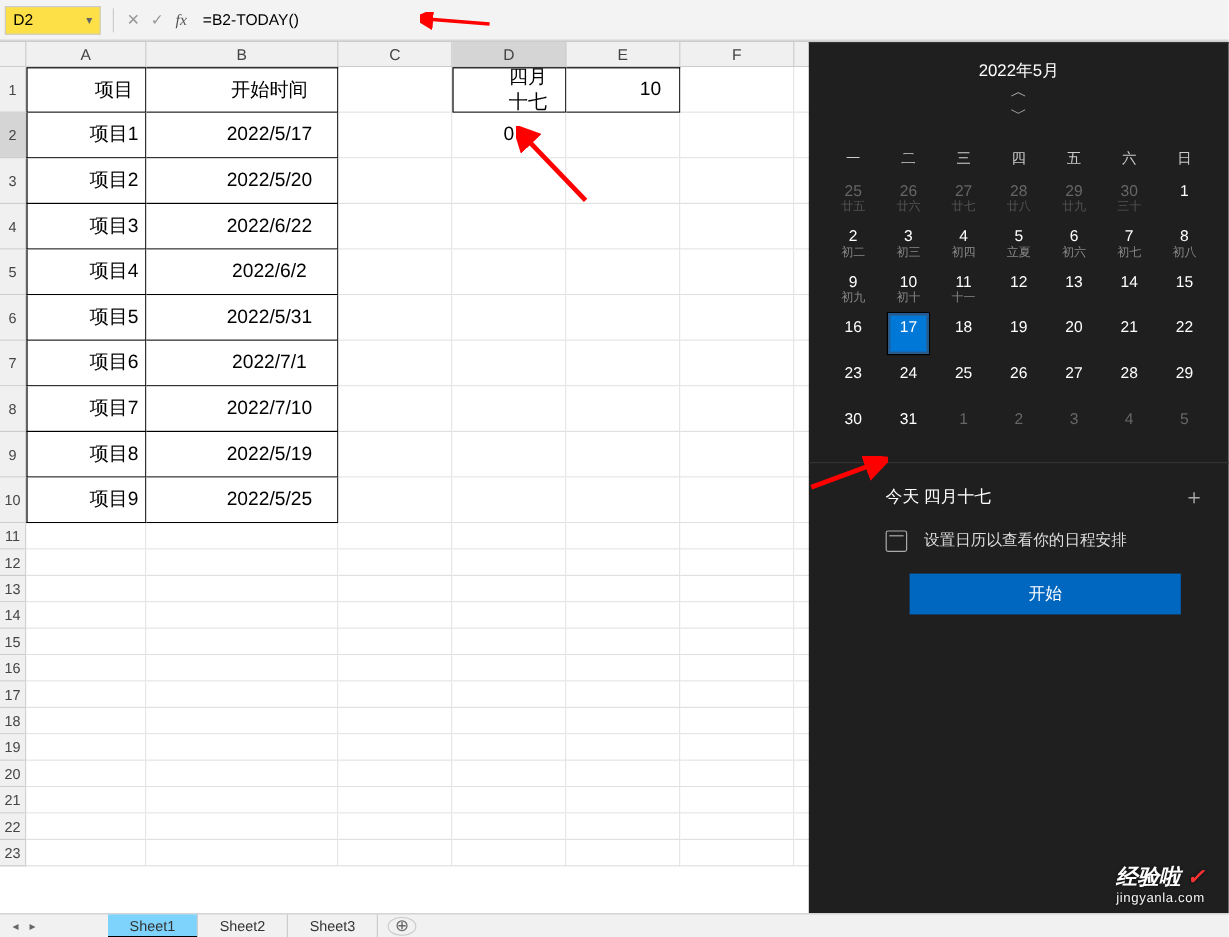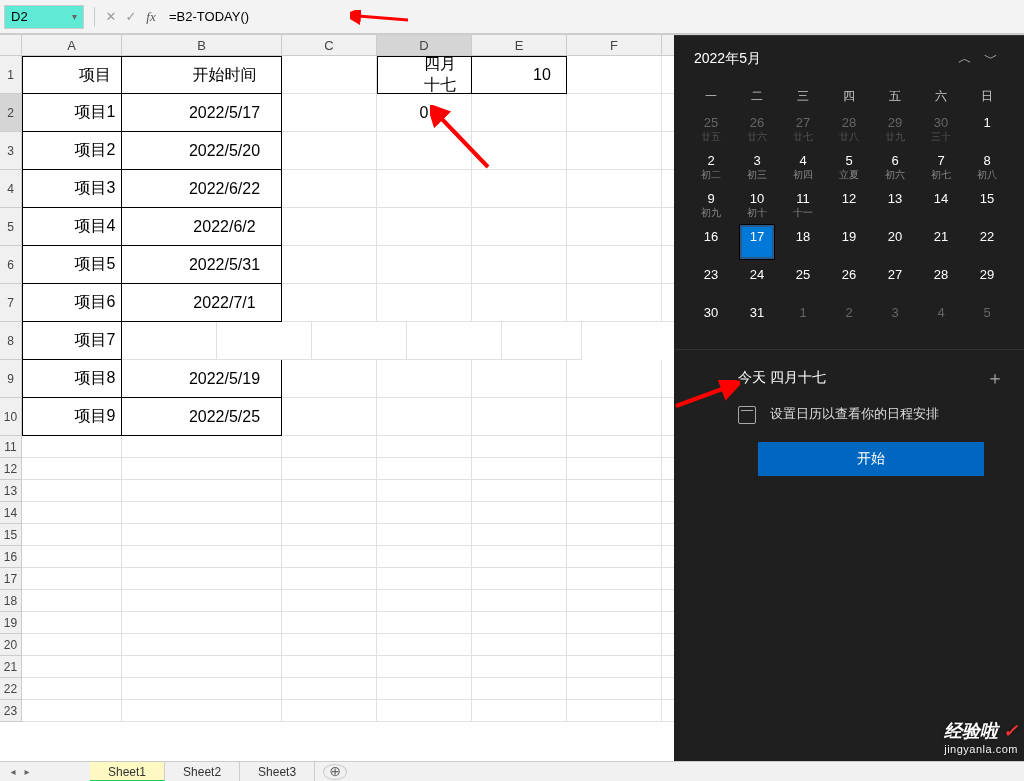--- a/index.html
+++ b/index.html
@@ -1,20 +1,20 @@
 <!DOCTYPE html>
 <html><head>
 <meta charset="utf-8">
 <style>
 * { margin: 0; padding: 0; box-sizing: border-box; }
 body { font-family: "Microsoft YaHei", Arial, sans-serif; font-size: 14px; background:#fff; width:1024px; height:781px; overflow:hidden; position:relative; }
 
 
 .formula-bar { height:34px; border-bottom:1px solid #ccc; display:flex; align-items:center; background:#f3f3f3; }
-.name-box { width:80px; height:24px; border:1px solid #ccc; background:#5eead4; margin:0 4px; display:flex; align-items:center; padding:0 6px; font-size:13px; }
+.name-box { width:80px; height:24px; border:1px solid #ccc; background:#fde047; margin:0 4px; display:flex; align-items:center; padding:0 6px; font-size:13px; }
 .name-box .dd { margin-left:auto; color:#666; font-size:10px; }
 .fb-sep { width:1px; height:20px; background:#ccc; margin:0 6px; }
 .fb-icon { width:20px; text-align:center; color:#999; font-size:13px; }
 .fx-icon { font-style:italic; font-family:"Times New Roman",serif; color:#555; }
 .formula-input { flex:1; height:24px; border:none; background:transparent; padding:0 8px; font-size:13px; outline:none; font-family:inherit;}
 
 
 .arrow-formula { position:absolute; top:10px; left:350px; width:60px; height:20px; pointer-events:none; }
 .arrow-formula svg { width:100%; height:100%; }
 
@@ -44,21 +44,21 @@
 .arrow-d2 { position:absolute; top:105px; left:430px; width:70px; height:70px; pointer-events:none; }
 
 
 .arrow-cal { position:absolute; top:380px; left:670px; width:70px; height:30px; pointer-events:none; z-index:20;}
 
 
 .calendar { position:absolute; top:35px; right:0; width:350px; bottom:20px; background:#1f1f1f; color:#fff; font-family:"Microsoft YaHei",sans-serif;}
 .clock { font-size:40px; font-weight:300; padding:20px 20px 4px; letter-spacing:1px;}
 .clockdate { color:#0099ff; font-size:13px; padding:0 20px 14px; cursor:pointer;}
 .cal-sep { height:1px; background:#333; margin:0;}
-.cal-hdr { display:flex; align-items:center; padding:14px 20px; font-size:14px;}
+.cal-hdr { display:flex; align-items:center; padding:14px 20px; font-size:14px;flex-direction:column;}
 .cal-hdr .month { flex:1;}
 .cal-hdr .nav { width:26px; text-align:center; color:#aaa; cursor:pointer; font-size:14px;}
 .cal-grid { padding:0 14px 10px;}
 .cal-wrow { display:flex;}
 .cal-wcell { flex:1; text-align:center; font-size:12px; padding:6px 0; color:#ccc;}
 .cal-drow { display:flex;}
 .cal-dcell { flex:1; text-align:center; padding:4px 0 6px; cursor:pointer; position:relative;}
 .cal-dcell .dn { font-size:13px; color:#fff; line-height:16px;}
 .cal-dcell .sub { font-size:10px; color:#888; line-height:12px;}
 .cal-dcell.dim .dn { color:#666;}
@@ -73,25 +73,25 @@
 .ag-row { display:flex; align-items:center; gap:14px; font-size:13px; color:#ddd;}
 .ag-row .cal-icon { width:18px; height:18px; border:1.5px solid #aaa; border-radius:2px; position:relative; margin-top:2px;}
 .ag-row .cal-icon::before { content:""; position:absolute; top:3px; left:2px; right:2px; height:1px; background:#aaa;}
 .start-btn { margin:18px 20px 0; height:34px; background:#0067c0; color:#fff; display:flex; align-items:center; justify-content:center; font-size:14px; cursor:pointer;}
 
 
 .sheet-tabs { position:absolute; bottom:0; left:0; right:0; height:20px; background:#f1f1f1; border-top:1px solid #ccc; display:flex; align-items:center; padding-left:30px; gap:0;}
 .sheet-tabs .nav { width:14px; text-align:center; color:#666; font-size:10px; cursor:pointer;}
 .sheet-tabs .navgroup { display:flex; position:absolute; left:6px;}
 .tab { padding:0 18px; height:20px; line-height:20px; font-size:12px; border-right:1px solid #ccc; cursor:pointer; color:#333;}
-.tab.active { background:#fef9c3; border-bottom:2px solid #22c55e; }
+.tab.active { background:#7dd3fc; border-bottom:2px solid #000000; }
 .tab-add { width:24px; text-align:center; color:#666; font-size:14px; cursor:pointer; border:1px solid #ccc; border-radius:50%; height:16px; line-height:13px; margin-left:8px;}
 
 
-.watermark { position:absolute; right:6px; bottom:26px; text-align:right; color:#fff; text-shadow:0 0 3px rgba(0,0,0,0.6); font-family:"Microsoft YaHei",sans-serif; pointer-events:none;}
+.watermark { position:absolute; right:20px; bottom:26px; text-align:right; color:#fff; text-shadow:0 0 3px rgba(0,0,0,0.6); font-family:"Microsoft YaHei",sans-serif; pointer-events:none;}
 .watermark .t1 { font-size:18px; font-weight:bold; font-style:italic;}
 .watermark .chk { color:#f33; font-weight:bold;}
 .watermark .t2 { font-size:11px; letter-spacing:0.5px; opacity:0.95; color:#fff;}
 </style>
 </head>
 <body>
 
 <div class="formula-bar">
   <div class="name-box">
     <span>D2</span>
@@ -193,20 +193,21 @@
         <div class="cell wB br bb">2022/7/1</div>
         <div class="cell wC"></div>
         <div class="cell wD"></div>
         <div class="cell wE"></div>
         <div class="cell wF"></div>
         <div class="cell wG"></div>
       </div>
       <div class="row">
         <div class="rowhdr">8</div>
         <div class="cell wA bl br bb">项目7</div>
+        <div class="cell wB br bb">2022/7/10</div>
         <div class="cell wC"></div>
         <div class="cell wD"></div>
         <div class="cell wE"></div>
         <div class="cell wF"></div>
         <div class="cell wG"></div>
       </div>
       <div class="row">
         <div class="rowhdr">9</div>
         <div class="cell wA bl br bb">项目8</div>
         <div class="cell wB br bb">2022/5/19</div>

